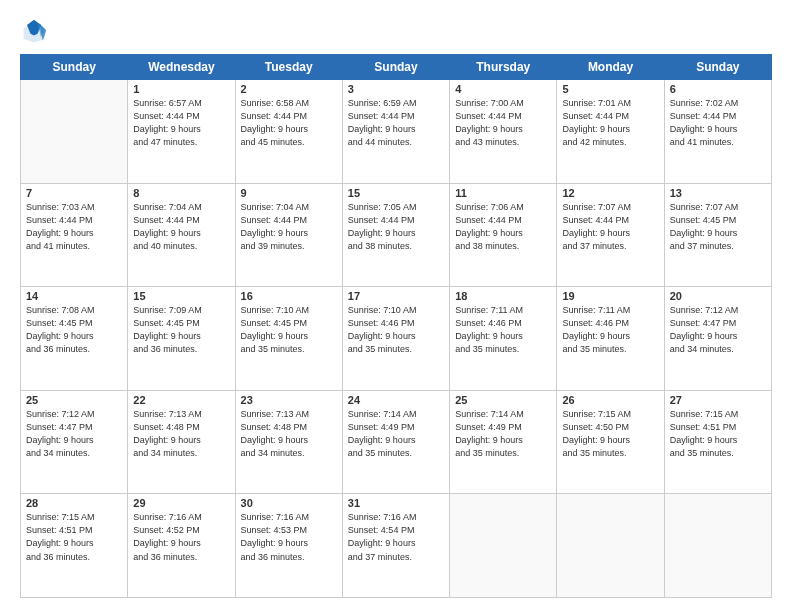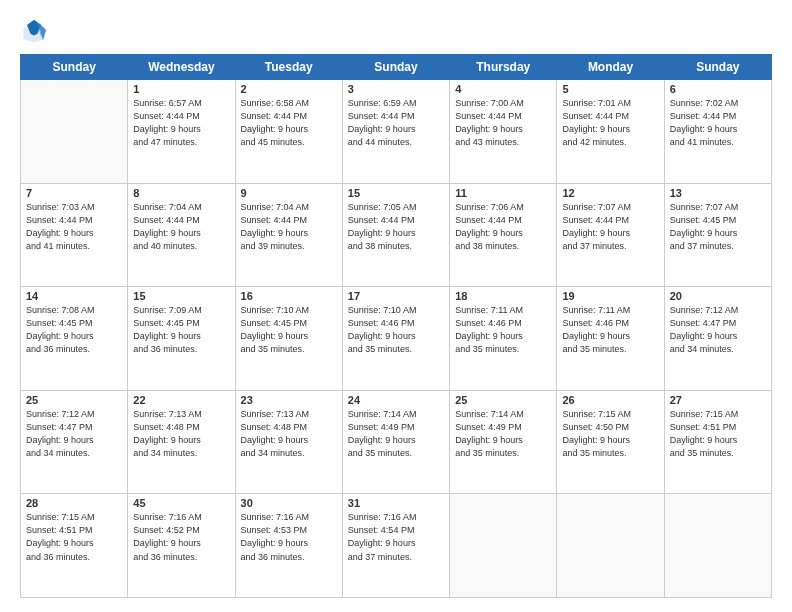--- a/index.html
+++ b/index.html
@@ -237,21 +237,21 @@
             <span class="day-num">27</span>
             <div class="day-info">Sunrise: 7:15 AM<br>Sunset: 4:51 PM<br>Daylight: 9 hours<br>and 35 minutes.</div>
           </td>
         </tr>
         <tr>
           <td>
             <span class="day-num">28</span>
             <div class="day-info">Sunrise: 7:15 AM<br>Sunset: 4:51 PM<br>Daylight: 9 hours<br>and 36 minutes.</div>
           </td>
           <td>
-            <span class="day-num">45</span>
+            <span class="day-num">29</span>
             <div class="day-info">Sunrise: 7:16 AM<br>Sunset: 4:52 PM<br>Daylight: 9 hours<br>and 36 minutes.</div>
           </td>
           <td>
             <span class="day-num">30</span>
             <div class="day-info">Sunrise: 7:16 AM<br>Sunset: 4:53 PM<br>Daylight: 9 hours<br>and 36 minutes.</div>
           </td>
           <td>
             <span class="day-num">31</span>
             <div class="day-info">Sunrise: 7:16 AM<br>Sunset: 4:54 PM<br>Daylight: 9 hours<br>and 37 minutes.</div>
           </td>

